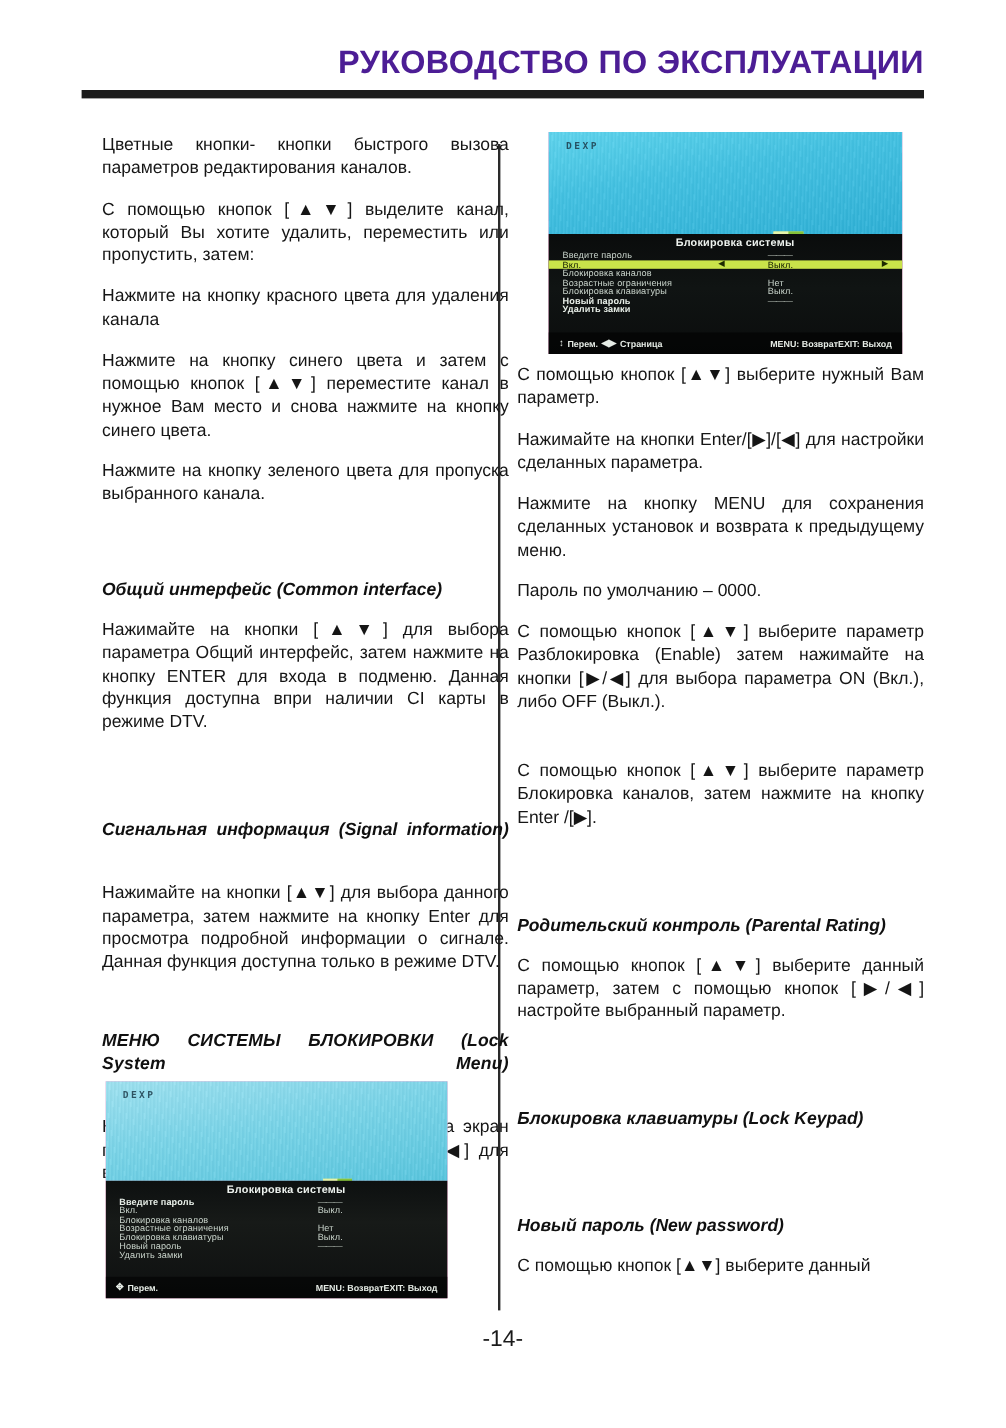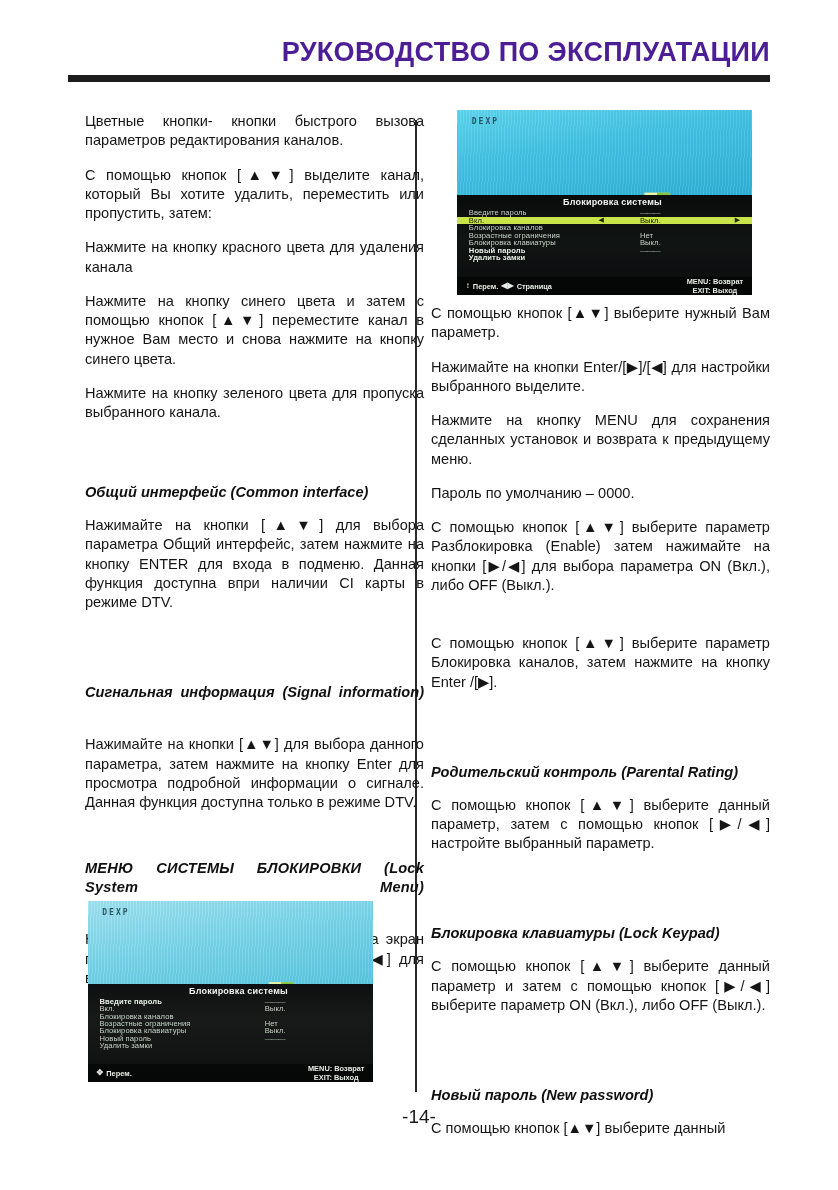--- a/index.html
+++ b/index.html
@@ -247,21 +247,20 @@
     font-size: 7.4px;
     font-weight: bold;
     color: #e6ece6;
     background: rgba(0,0,0,0.55);
   }
   .osd-footer .f-left { display: flex; align-items: center; gap: 3px; }
   .osd-footer .f-right {
     margin-left: auto;
     display: flex;
     align-items: center;
-    flex-direction: column;
   }
   .osd-footer .nav-glyph {
     font-size: 8px;
     line-height: 1;
   }
 
   
   .page-number {
     position: absolute;
     left: 0; right: 0;
@@ -303,35 +302,34 @@
       <div class="gap-sm"></div>
       <h3 class="heading caps spaced-out">МЕНЮ СИСТЕМЫ БЛОКИРОВКИ (Lock System Menu)</h3>
       <p class="body">Нажмите на кнопку Menu для вывода на экран главного меню. Нажимайте кнопки [▶/◀] для выбора меню Системы блокировки.</p>
     </div>
 
     <div class="col col-right">
 
       <div style="height:192px"></div>
 
       <p class="body">С помощью кнопок [▲▼] выберите нужный Вам параметр.</p>
-      <p class="body">Нажимайте  на кнопки Enter/[▶]/[◀] для настройки выбранного выделите.</p>
+      <p class="body">Нажимайте  на кнопки Enter/[▶]/[◀] для настройки сделанных параметра.</p>
       <p class="body">Нажмите на кнопку MENU для сохранения сделанных установок и возврата к предыдущему меню.</p>
       <p class="body">Пароль по умолчанию – 0000.</p>
       <p class="body">С помощью кнопок [▲▼] выберите параметр Разблокировка (Enable) затем нажимайте на кнопки [▶/◀] для выбора параметра ON (Вкл.), либо OFF (Выкл.).</p>
 
       <div class="gap-md"></div>
       <p class="body">С помощью кнопок [▲▼] выберите параметр Блокировка каналов, затем нажмите на кнопку Enter /[▶].</p>
 
       <div class="gap-lg"></div>
       <h3 class="heading">Родительский контроль (Parental Rating)</h3>
       <p class="body">С помощью кнопок [▲▼] выберите данный параметр, затем с помощью кнопок [▶/◀] настройте выбранный параметр.</p>
 
       <div class="gap-lg"></div>
       <h3 class="heading">Блокировка клавиатуры (Lock Keypad)</h3>
-      <p class="body">С помощью кнопок [▲▼] выберите данный параметр и затем с помощью кнопок [▶/◀] выберите параметр ON (Вкл.), либо OFF (Выкл.).</p>
 
       <div class="gap-lg"></div>
       <h3 class="heading">Новый пароль (New password)</h3>
       <p class="body">С помощью кнопок [▲▼] выберите данный</p>
     </div>
   </div>
 
   <div class="osd osd-right" id="osd-top-root">
     <div class="osd-banner"></div>
     <div class="osd-brand">DEXP</div>

